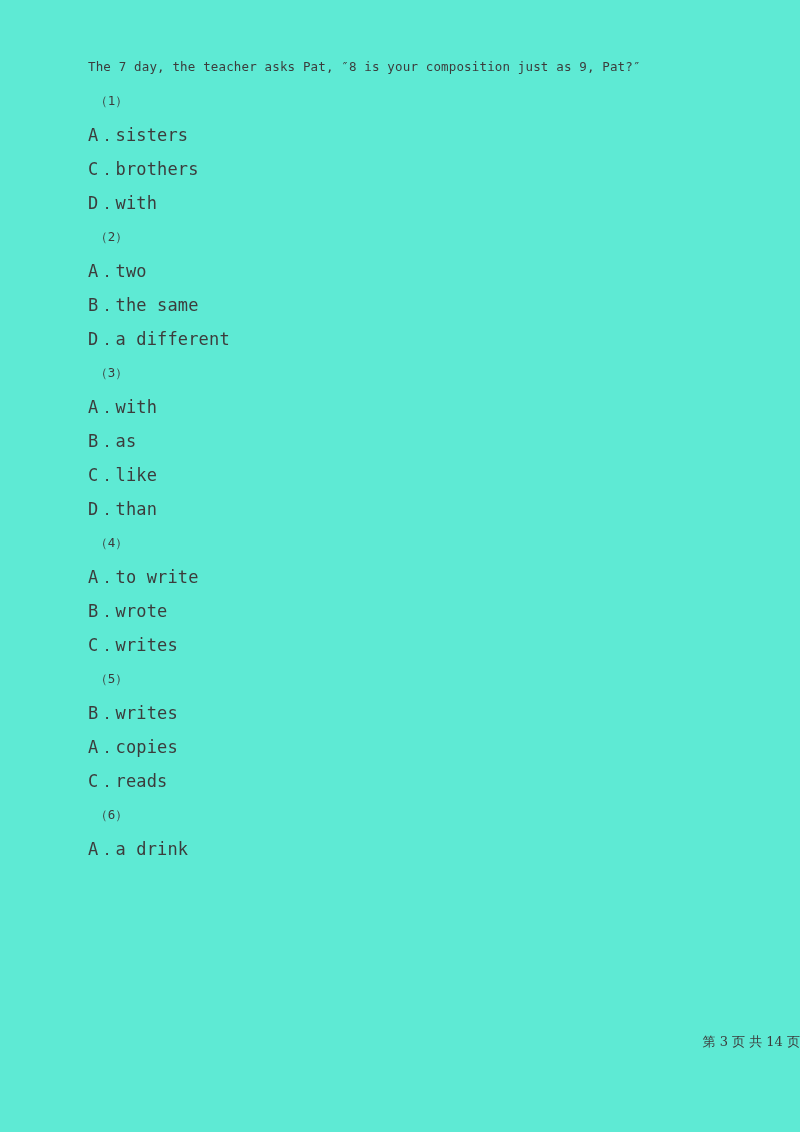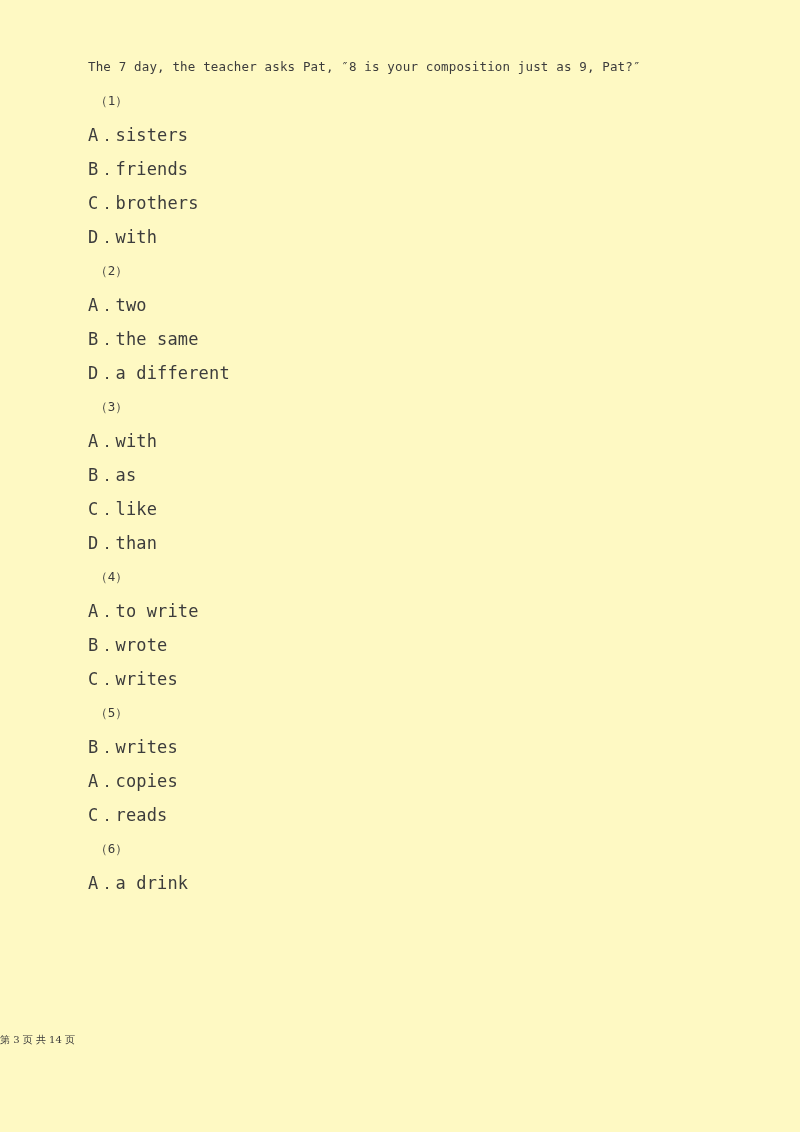--- a/index.html
+++ b/index.html
@@ -13,21 +13,21 @@
     position: relative;
     font-family: "DejaVu Sans Mono", "Liberation Mono", monospace;
     overflow: hidden;
   }
   #page {
     position: absolute;
     left: 0;
     top: 0;
     width: 800px;
     height: 1132px;
-    background: #fef9c3;
+    background: #5eead4;
   }
   #content {
     position: absolute;
     left: 88px;
     top: 50px;
     width: 660px;
   }
   .passage-line {
     font-family: "DejaVu Sans Mono", "Liberation Mono", monospace;
     font-size: 12.5px;
@@ -57,40 +57,39 @@
     letter-spacing: 0.15px;
   }
   .q-group {
     display: block;
   }
   #footer {
     position: absolute;
     left: 0;
     top: 1033px;
     width: 800px;
-    text-align: left;
+    text-align: right;
     font-family: "DejaVu Serif", "Liberation Serif", serif;
-    font-size: 10px;
+    font-size: 13px;
     color: #3c3c3c;
     white-space: pre;
   }
 </style>
 </head>
 <body>
 
 <div id="page">
 
   <div id="content">
 
     <div class="passage-line">The 7 day, the teacher asks Pat, ″8 is your composition just as 9, Pat?″</div>
 
     <div class="q-group">
       <div class="q-label">（1）</div>
       <div class="option-line">A．sisters</div>
-      <div class="option-line">B．friends</div>
       <div class="option-line">C．brothers</div>
       <div class="option-line">D．with</div>
     </div>
 
     <div class="q-group">
       <div class="q-label">（2）</div>
       <div class="option-line">A．two</div>
       <div class="option-line">B．the same</div>
       <div class="option-line">D．a different</div>
     </div>

